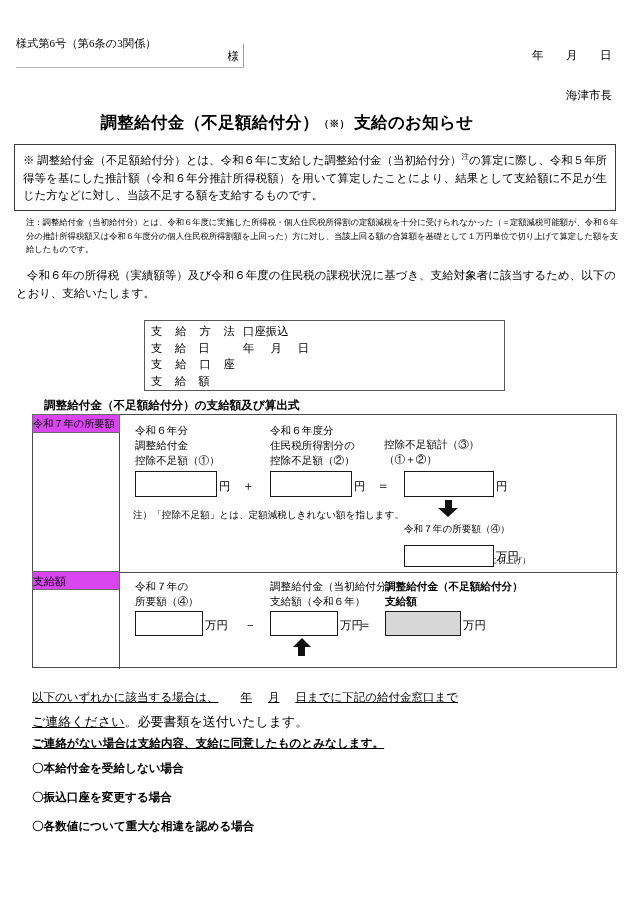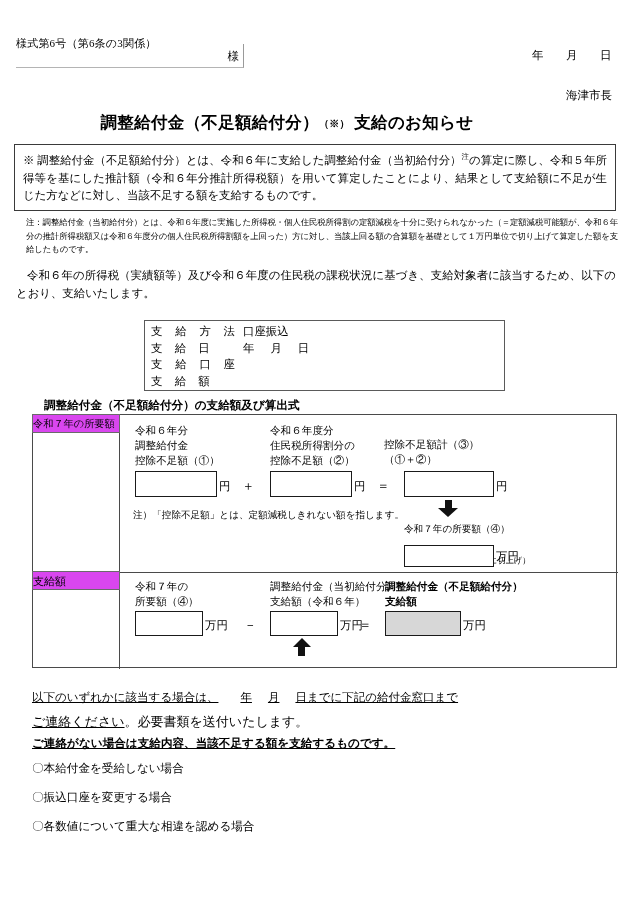--- a/index.html
+++ b/index.html
@@ -273,20 +273,21 @@
     font-size: 11.6px;
     font-weight: bold;
     text-decoration: underline;
     white-space: nowrap;
   }
   .bullet {
     position: absolute;
     left: 32px;
     font-size: 11.6px;
     white-space: nowrap;
+    font-weight: bold;
   }
   .b1 { top: 761px; }
   .b2 { top: 790px; }
   .b3 { top: 819px; }
 </style>
 </head>
 <body>
 
 <div class="page">
 
@@ -442,19 +443,19 @@
   </div>
 
   <div class="bottom-1">
     <span>以下のいずれかに該当する場合は、</span><span class="gap g1"></span><span>年</span><span class="gap g2"></span><span>月</span><span class="gap g3"></span><span>日までに下記の給付金窓口まで</span>
   </div>
 
   <div class="bottom-2">
     <span class="ul">ご連絡ください</span><span>。必要書類を送付いたします。</span>
   </div>
 
-  <div class="bottom-3">ご連絡がない場合は支給内容、当該不足する額を支給するものです。</div>
+  <div class="bottom-3">ご連絡がない場合は支給内容、支給に同意したものとみなします。</div>
 
   <div class="bullet b1">〇本給付金を受給しない場合</div>
   <div class="bullet b2">〇振込口座を変更する場合</div>
   <div class="bullet b3">〇各数値について重大な相違を認める場合</div>
 
 </div>
 
 </body></html>

